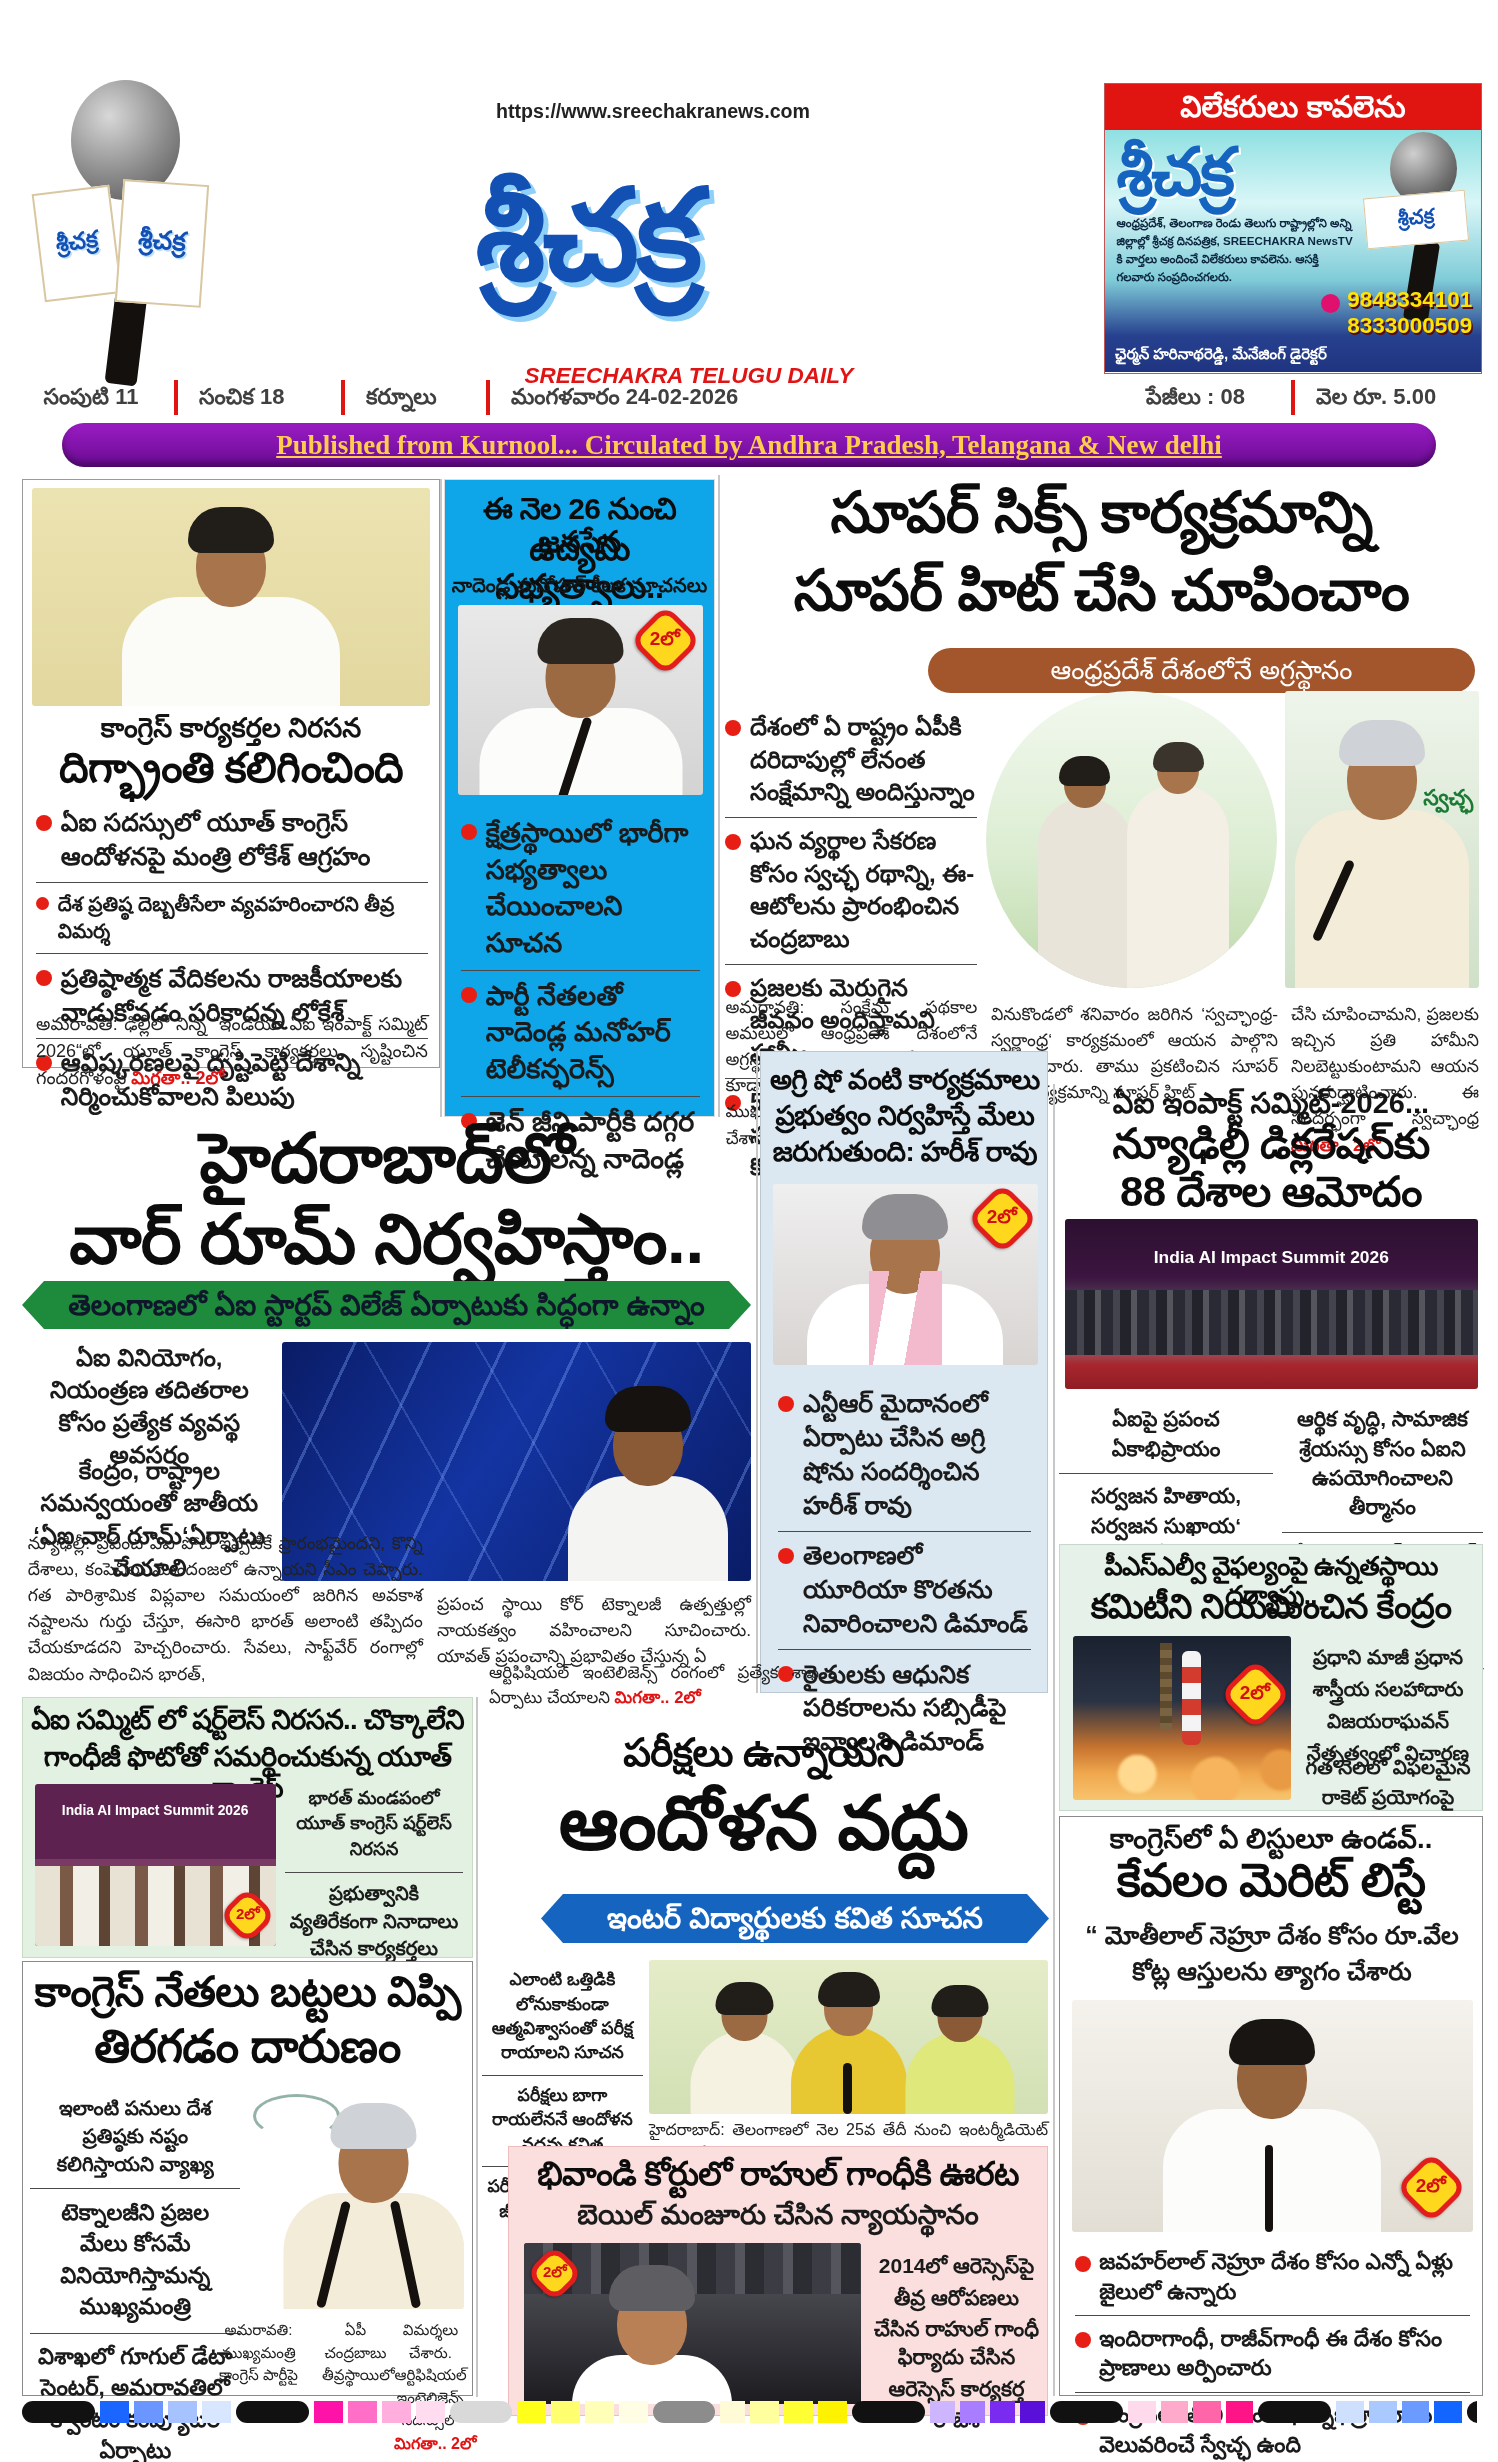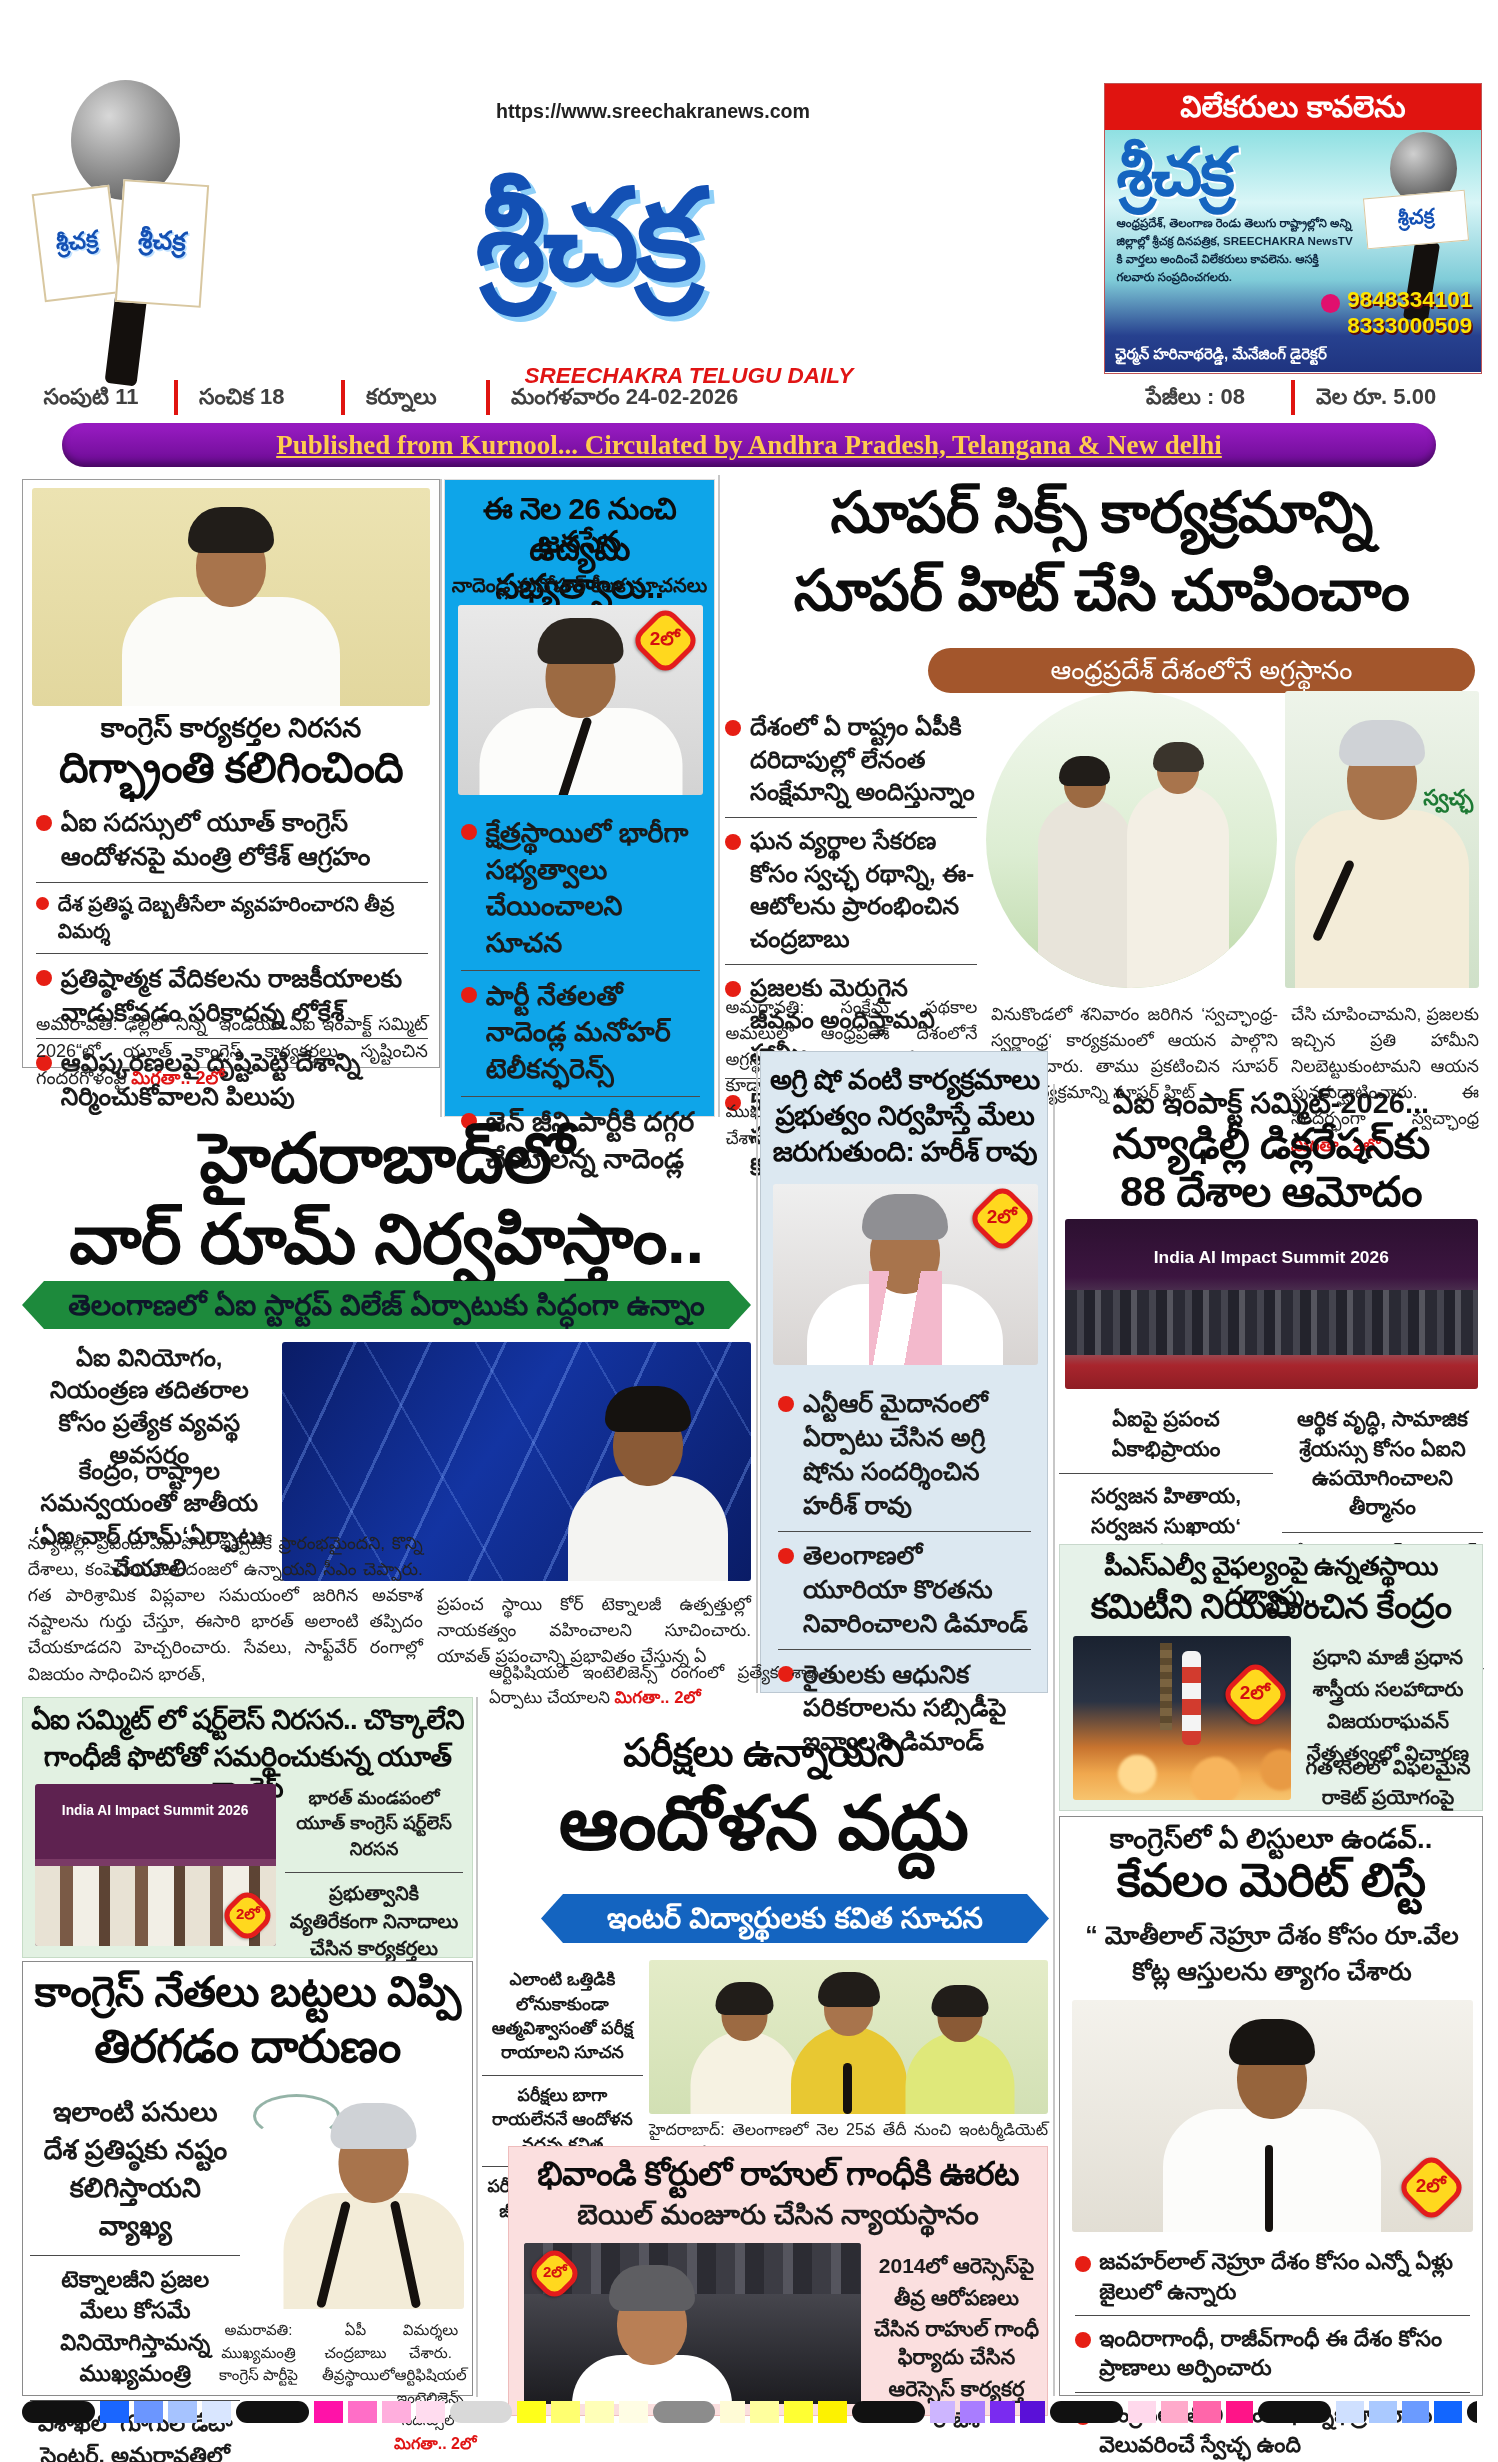--- a/index.html
+++ b/index.html
@@ -366,21 +366,21 @@
       <div class="cb" style="font-size:18px"><span>భారత్ మండపంలో యూత్ కాంగ్రెస్ షర్ట్‌లెస్ నిరసన</span></div>
       <div class="cb" style="font-size:19.6px"><span>ప్రభుత్వానికి వ్యతిరేకంగా నినాదాలు చేసిన కార్యకర్తలు</span></div>
       <div class="cb" style="font-size:19.6px"><span>నిరసనను సమర్థించుకుంటూ చొక్కాలేని గాంధీజీ ఫొటోతో పోస్ట్</span></div>
     </div>
   </div>
 
   <div class="art" style="left:22px;top:1961px;width:451px;height:435px;border:1.5px solid #8a8a8a;background:#fff">
     <div class="abs ctr hl" style="left:0;top:5.8px;width:100%;font-size:42px"><span>కాంగ్రెస్ నేతలు బట్టలు విప్పి</span></div>
     <div class="abs ctr hl" style="left:0;top:59px;width:100%;font-size:46px"><span>తిరగడం దారుణం</span></div>
     <div class="abs" style="left:7.3px;top:125px;width:210px">
-      <div class="cb" style="font-size:27px"><span>ఇలాంటి పనులు దేశ ప్రతిష్ఠకు నష్టం కలిగిస్తాయని వ్యాఖ్య</span></div>
+      <div class="cb" style="font-size:20px"><span>ఇలాంటి పనులు దేశ ప్రతిష్ఠకు నష్టం కలిగిస్తాయని వ్యాఖ్య</span></div>
       <div class="cb" style="font-size:22.5px"><span>టెక్నాలజీని ప్రజల మేలు కోసమే వినియోగిస్తామన్న ముఖ్యమంత్రి</span></div>
       <div class="cb" style="font-size:22.5px"><span>విశాఖలో గూగుల్ డేటా సెంటర్, అమరావతిలో క్వాంటం కంప్యూటర్ ఏర్పాటు</span></div>
     </div>
     <div class="photo" style="left:226px;top:125px;width:215px;height:222px;background:linear-gradient(180deg,#eef4ef,#dcе8de 60%,#d2e0d4)">
       <div class="abs" style="left:4.4px;top:7.3px;width:87px;height:44px;border:3.6px solid #2c6a52;border-radius:50%;border-bottom-color:transparent;opacity:.5"></div>
       <div class="fig" style="left:58%;top:16px;transform:translateX(-50%);height:206px">
         <div class="hair" style="background:#cfd2d6"></div>
           <div class="face" style="background:#a8744c"></div>
           <div class="torso" style="background:#f3ecd8;width:181px"></div>
       </div>

